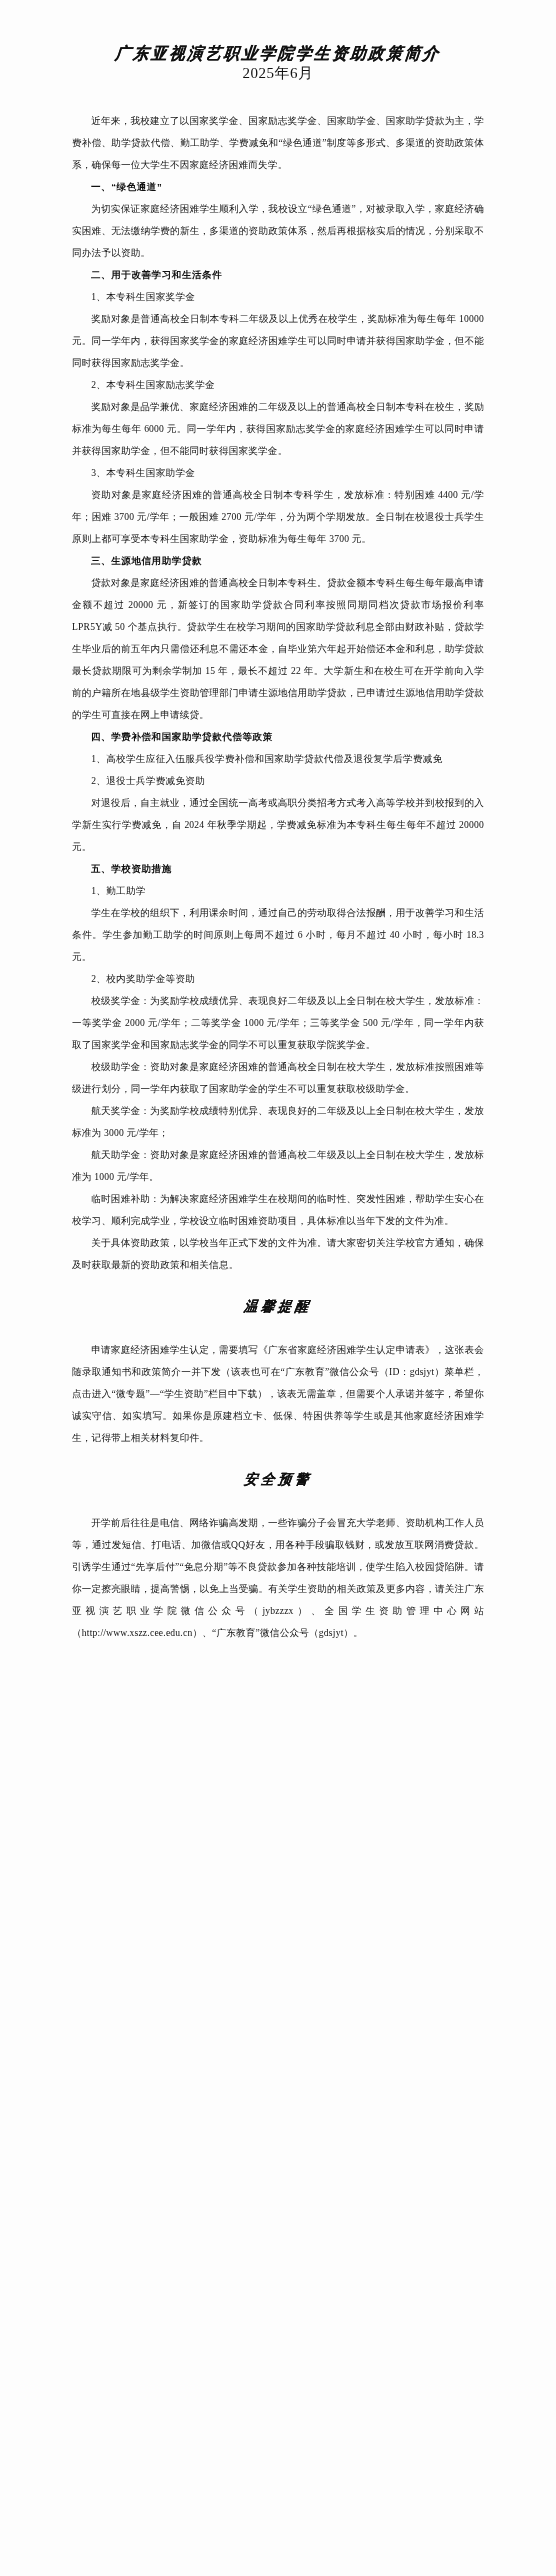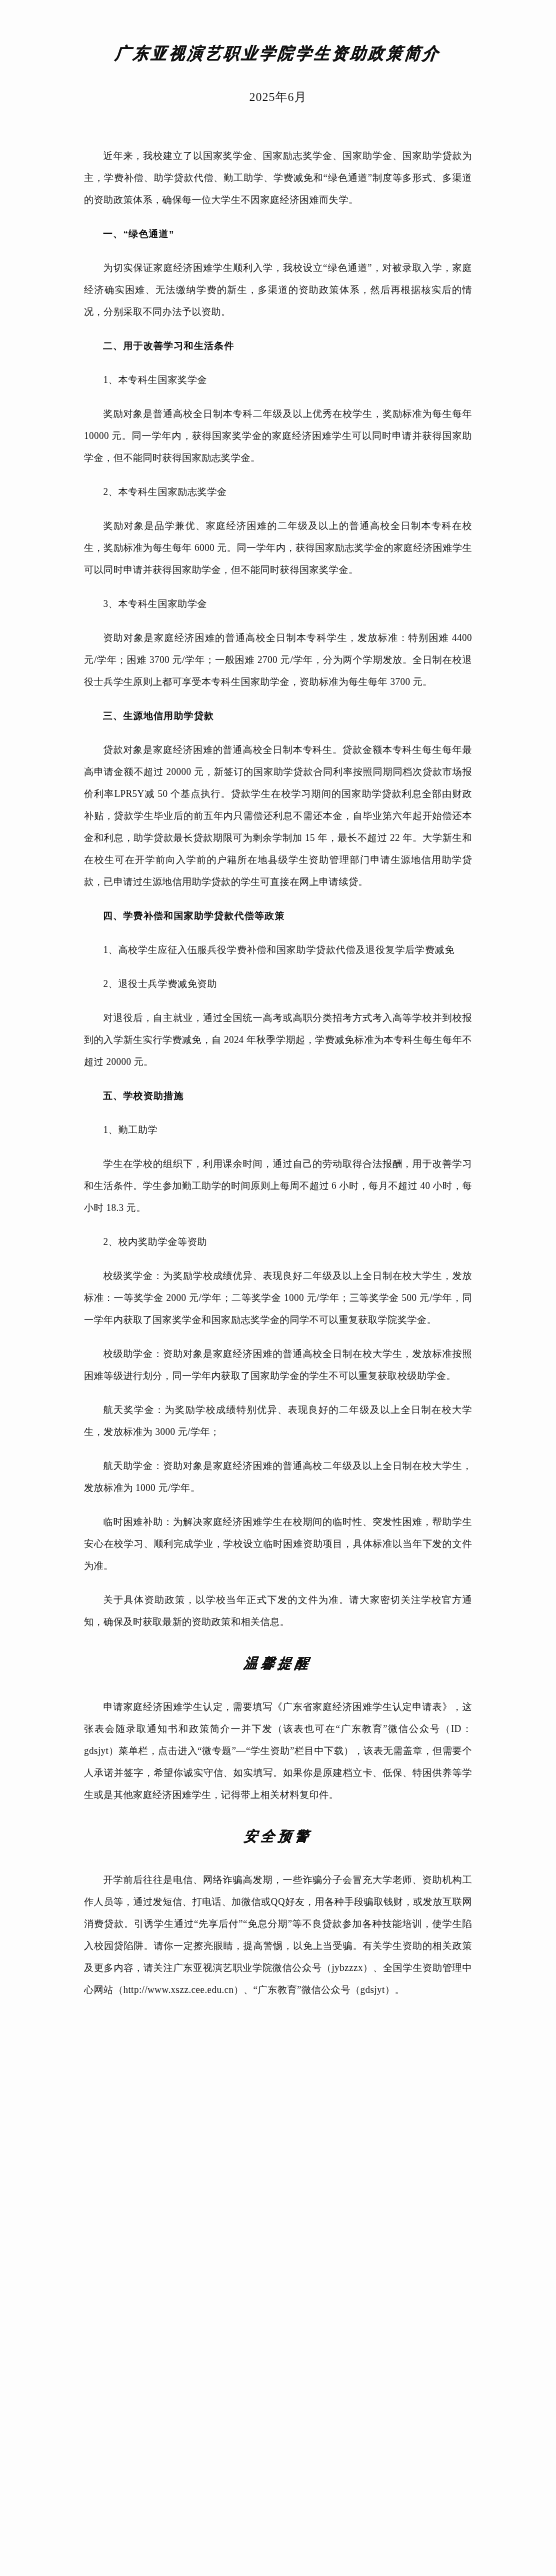--- a/index.html
+++ b/index.html
@@ -34,35 +34,35 @@
     font-weight: 700;
     font-style: italic;
     letter-spacing: 2.6px;
     color: #111111;
     transform: skewX(-6deg) scaleY(1.08);
     display: inline-block;
     line-height: 1.25;
     text-shadow: 0.3px 0 0 #111111;
   }
   .doc-date {
-    margin-top: 26px;
-    font-size: 12px;
+    margin-top: 1px;
+    font-size: 15px;
     letter-spacing: 0.5px;
     color: #121212;
     font-family: "Liberation Serif", "DejaVu Serif", serif;
   }
 
   
   .content {
     margin: 0 auto;
     width: 412px;
     padding-top: 27px;
   }
   p.body, p.head1, p.head2, p.hang {
-    margin: 12px;
+    margin: 0;
     font-size: 9.6px;
     line-height: 22px;
     letter-spacing: 0.2px;
     text-align: justify;
     text-justify: inter-ideograph;
     color: #101010;
     font-family: "Liberation Serif", "DejaVu Serif", serif;
   }
   p.body {
     text-indent: 2em;

